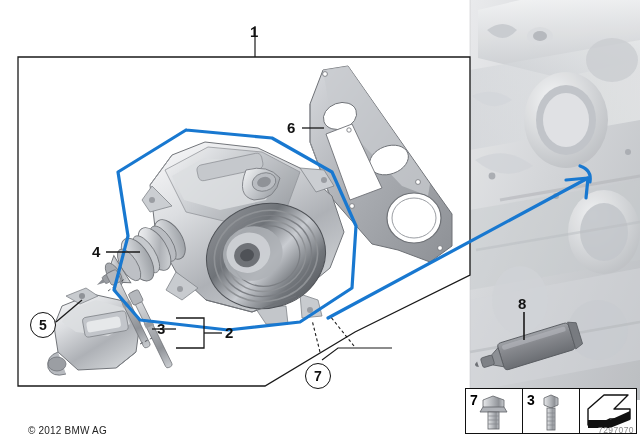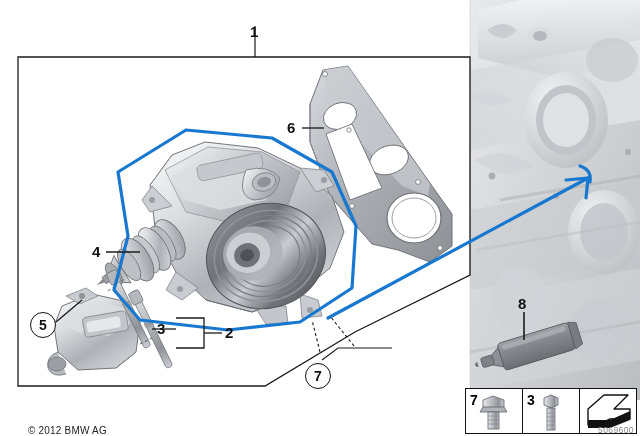--- a/index.html
+++ b/index.html
@@ -309,15 +309,15 @@
     <div class="cell">
       <span class="cn"></span>
       <svg width="58" height="46" viewBox="0 0 58 46" style="position:absolute;left:0;top:0;">
         <path d="M8 30 L8 20 L24 6 L48 6 L34 20 L50 20 L50 30 L30 30 L18 36 L8 36 Z" fill="#ffffff" stroke="#111" stroke-width="1.4" stroke-linejoin="round"></path>
         <path d="M8 31 L30 31 L50 22 L50 31 L30 39 L8 39 Z" fill="#111"></path>
       </svg>
     </div>
   </div>
 
   <div class="copy">© 2012 BMW AG</div>
-  <div class="dnum">5069600</div>
+  <div class="dnum">7297070</div>
 
 </div>
 
 </body></html>

